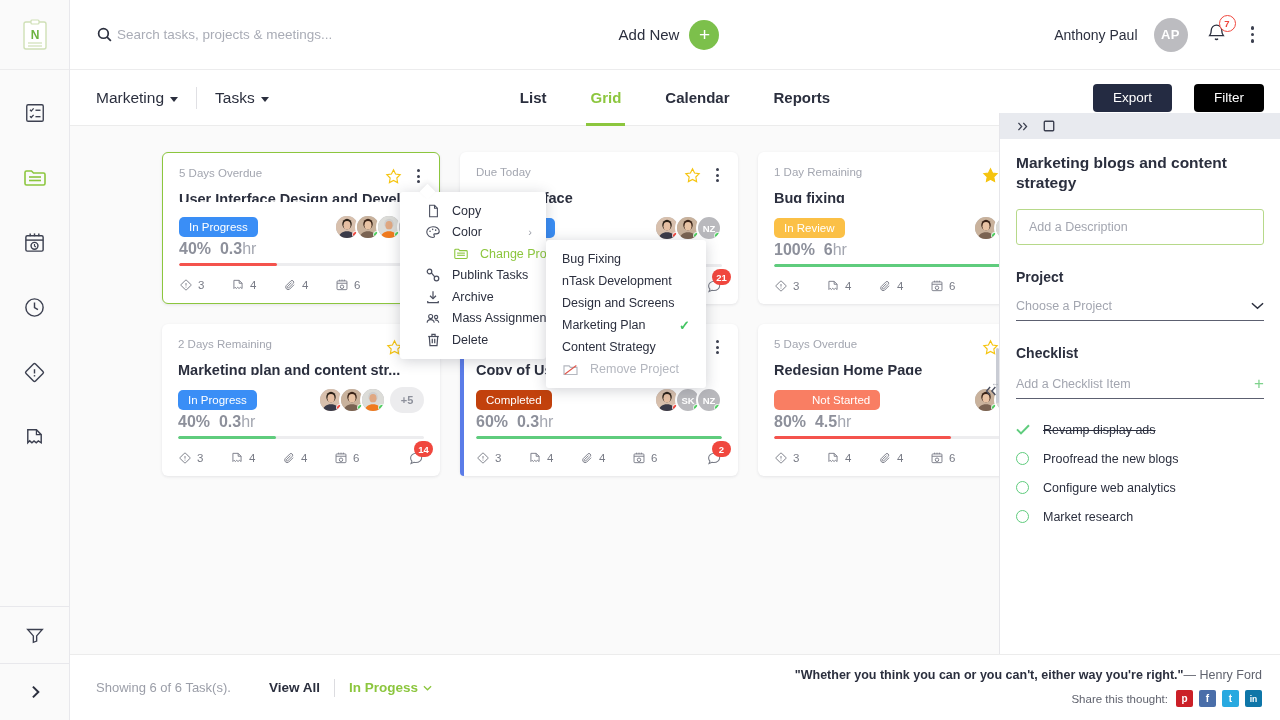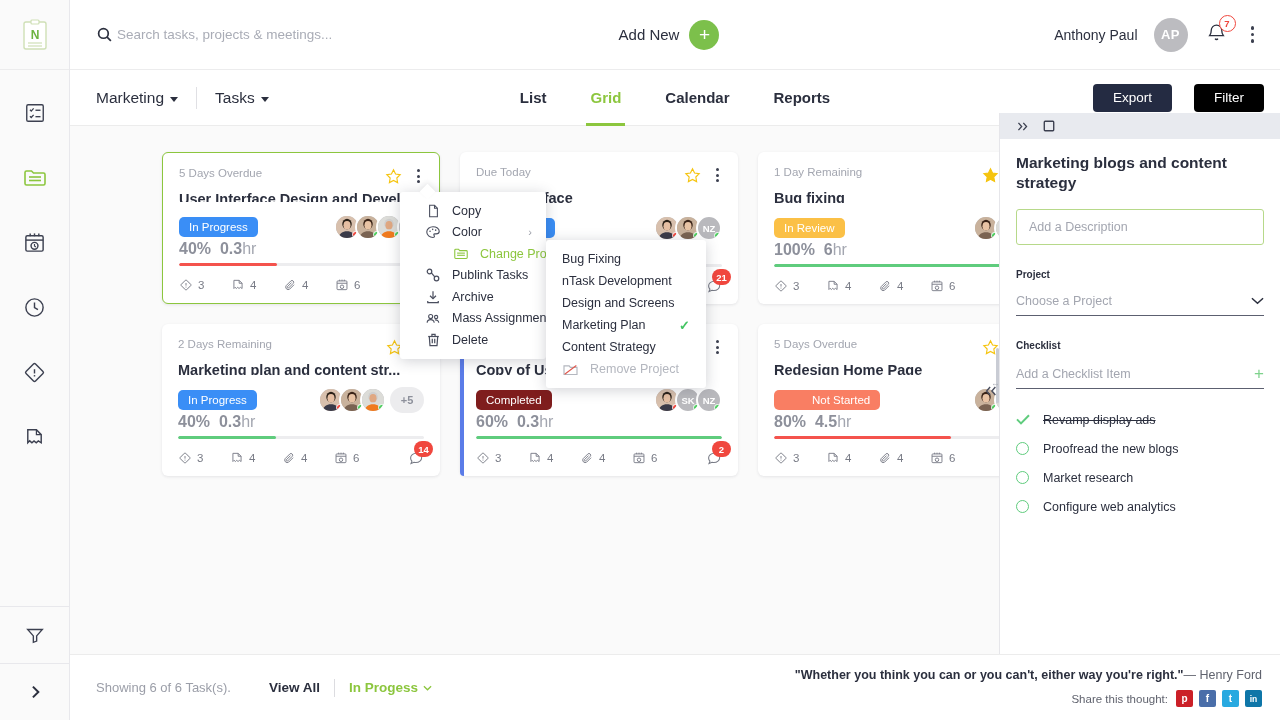--- a/index.html
+++ b/index.html
@@ -144,21 +144,21 @@
   .card-title {
     font-size: 14.5px; font-weight: 700; color: #2b2f3e; margin-top: 6px;
     white-space: nowrap; overflow: hidden; text-overflow: ellipsis;
   }
   .card-mid { display: flex; align-items: center; margin-top: 12px; }
   .chip {
     border-radius: 5px; font-size: 11.5px; color: #fff; padding: 4px 10px; font-weight: 400;
   }
   .chip.inprogress { background: #3a8ef6; }
   .chip.inreview   { background: #fbc046; }
-  .chip.completed  { background: #7f1d1d; }
+  .chip.completed  { background: #c2410c; }
   .chip.notstarted { background: #f97e63; padding-left: 38px; }
   .avatars { margin-left: auto; display: flex; align-items: center; }
   .av {
     width: 26px; height: 26px; border-radius: 50%; margin-left: -5px;
     position: relative; border: 2px solid #fff; overflow: hidden;
     display:flex; align-items:center; justify-content:center;
     font-size: 9.5px; font-weight: 700; color: #fff; background: #b9b9bd;
   }
   .av:first-child { margin-left: 0; }
   .av .dot {
@@ -213,21 +213,21 @@
   .rp-head {
     height: 26px; background: #e8eaef; display: flex; align-items: center; gap: 14px; padding: 0 16px;
   }
   .rp-body { padding: 14px 16px 0 16px; flex: 1; overflow: hidden; }
   .rp-title { font-size: 15.5px; font-weight: 700; color: #2b2f3e; line-height: 1.3; }
   .rp-desc {
     margin-top: 16px; height: 36px; border: 1px solid #b7d98a; border-radius: 3px;
     display: flex; align-items: center; padding: 0 12px; font-size: 12.5px; color: #a3a6b0;
     cursor: text;
   }
-  .rp-section { font-size: 10px; font-weight: 700; color: #2b2f3e; margin-top: 24px; }
+  .rp-section { font-size: 14px; font-weight: 700; color: #2b2f3e; margin-top: 24px; }
   .rp-select {
     margin-top: 14px; border-bottom: 1px solid #5c6070; padding-bottom: 7px;
     display: flex; align-items: center; font-size: 12.5px; color: #a3a6b0; cursor: pointer;
   }
   .rp-select .chev { margin-left: auto; color: #2b2f3e; }
   .rp-add {
     margin-top: 14px; border-bottom: 1px solid #5c6070; padding-bottom: 6px;
     display: flex; align-items: center; font-size: 12.5px; color: #a3a6b0; cursor: text;
   }
   .rp-add .plus { margin-left: auto; color: #7ed28c; font-size: 17px; line-height: 1; font-weight: 400; }
@@ -977,25 +977,25 @@
                   <path d="M1 5.4l4 4L13 1.3"></path>
                 </svg></span>
               <span class="cl-text done">Revamp display ads</span>
             </div>
             <div class="cl-item">
               <span class="cl-ring"></span>
               <span class="cl-text">Proofread the new blogs</span>
             </div>
             <div class="cl-item">
               <span class="cl-ring"></span>
-              <span class="cl-text">Market research</span>
+              <span class="cl-text">Configure web analytics</span>
             </div>
             <div class="cl-item">
               <span class="cl-ring"></span>
-              <span class="cl-text">Configure web analytics</span>
+              <span class="cl-text">Market research</span>
             </div>
           </div>
       </div>
     </div>
 
     <div class="ctxmenu ctx1" id="ctx1">
       <div class="ctx-caret"></div>
     <div class="ctxitem">
           <span class="ico">
             <svg width="13" height="14" viewBox="0 0 16 18" fill="none" stroke="#4a4e5e" stroke-width="1.4">

